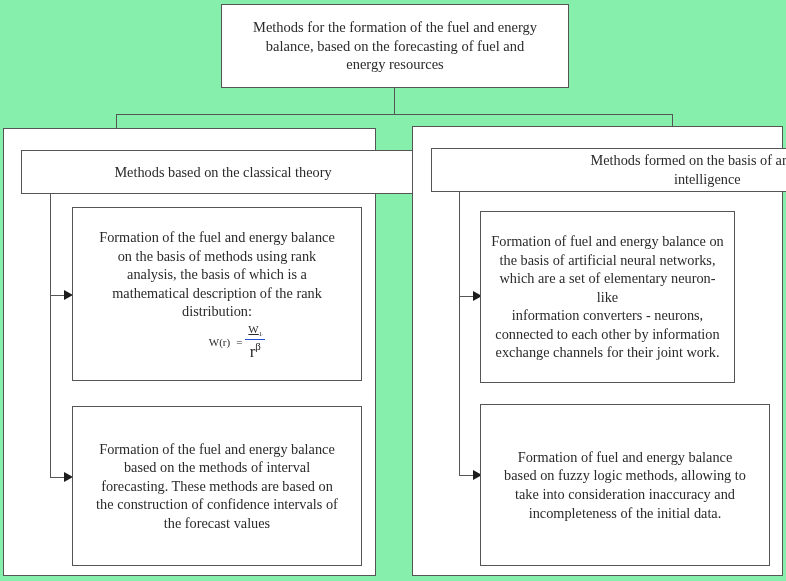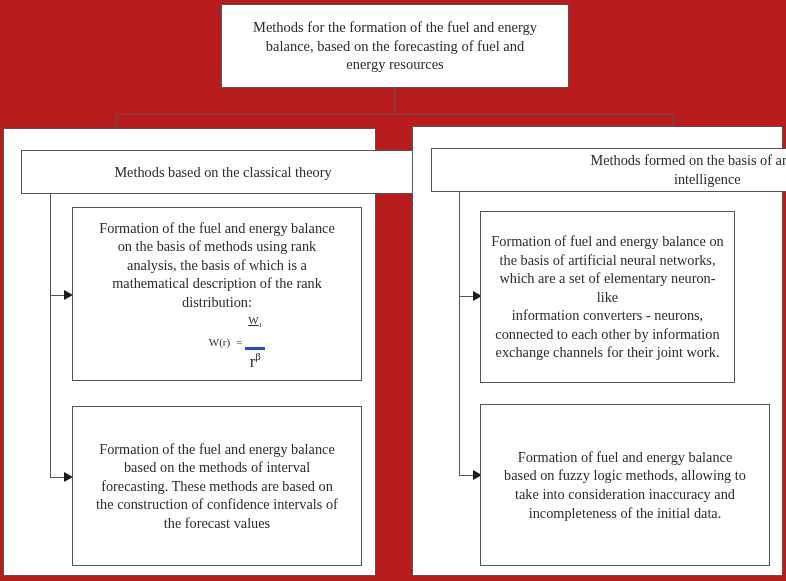--- a/index.html
+++ b/index.html
@@ -8,21 +8,21 @@
     background: #ffffff;
   }
   body {
     font-family: "Liberation Serif", "DejaVu Serif", serif;
     color: #2b2b2b;
   }
   #canvas {
     position: relative;
     width: 786px;
     height: 581px;
-    background: #b91c1c;
+    background: #86efac;
     overflow: hidden;
   }
 
   
   .box {
     position: absolute;
     box-sizing: border-box;
     background: #ffffff;
     border: 1px solid #555555;
     display: flex;
@@ -89,22 +89,22 @@
   .formula .lhs { margin-right: 3px; letter-spacing: 0; }
   .formula .eq  { margin: 0 3px; }
   .frac {
     display: inline-flex;
     flex-direction: column;
     align-items: center;
     vertical-align: middle;
     line-height: 1;
   }
   .frac .num {
-    padding: 0 3px 18px 3px;
-    border-bottom: 3px solid #1d4ed8;
+    padding: 0 3px 1px 3px;
+    border-bottom: 1px solid #1d4ed8;
     font-size: 11px;
     text-decoration: underline;
   }
   .frac .den {
     padding: 1px 3px 0 3px;
     font-size: 17px;
   }
   sub { font-size: 0.64em; vertical-align: sub; }
   sup { font-size: 0.64em; vertical-align: super; }
 

